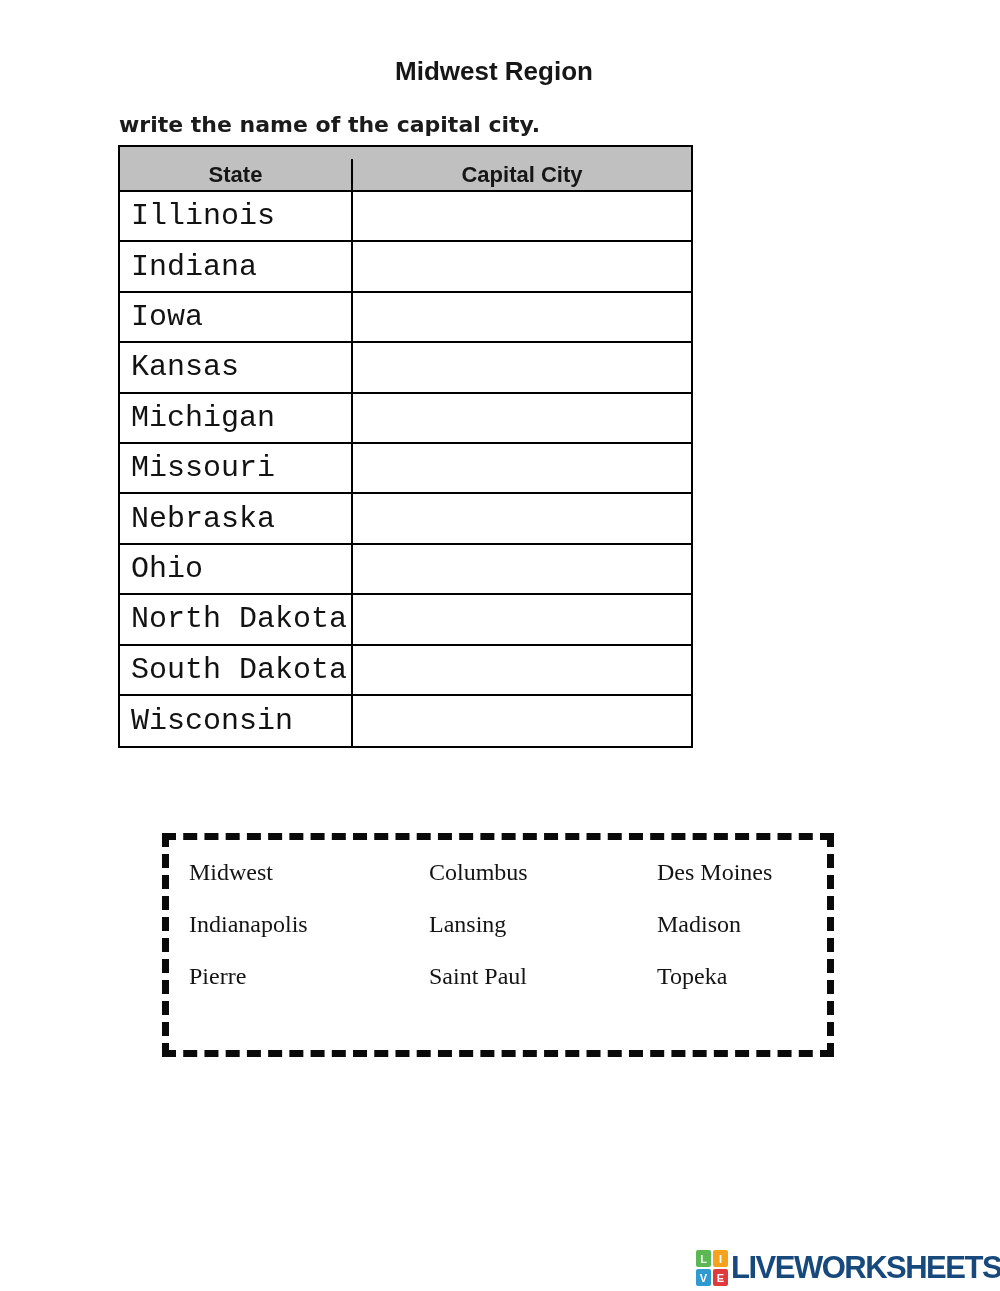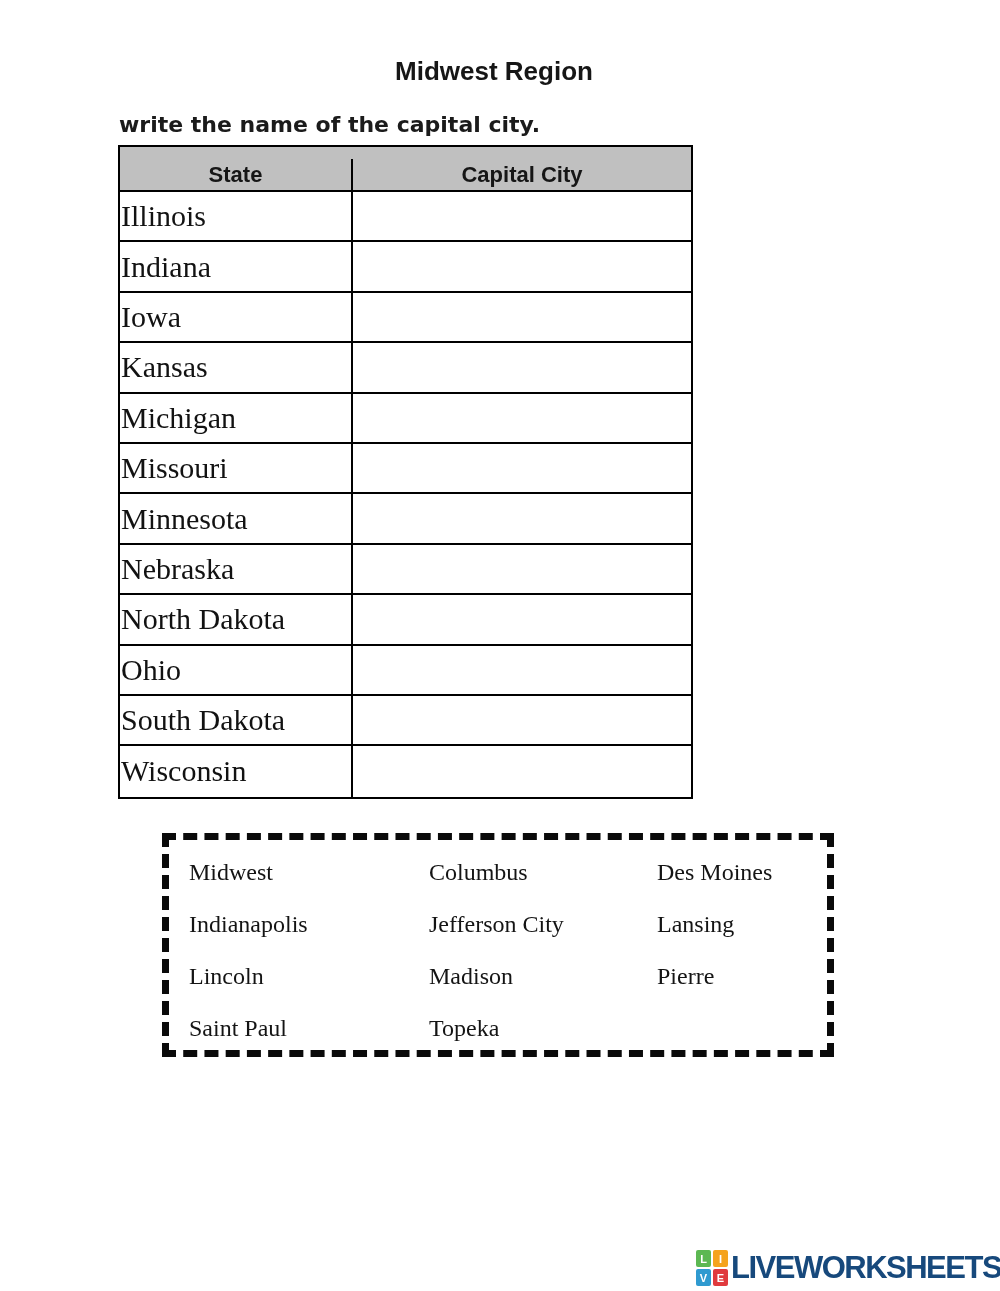--- a/index.html
+++ b/index.html
@@ -38,22 +38,22 @@
     display:flex; align-items:center; justify-content:center;
     font-size:22px; font-weight:bold; color:#161616;margin-top:12px;
   }
   .hcell.state { width:233px; border-right:2px solid #000; }
   .hcell.capital { flex:1; }
   .trow { display:flex; height:50.4px; border-bottom:2px solid #000; }
   .trow:last-child { border-bottom:none; }
   .cell-state {
     width:233px; border-right:2px solid #000;
     display:flex; align-items:center;
-    padding-left:1px;
-    font-family:Liberation Serif, serif;
+    padding-left:11px;
+    font-family:Liberation Mono, monospace;
     font-size:30px; color:#121212;
   }
   .cell-capital { flex:1; }
 
   
   .word-bank {
     position:absolute; left:162px; top:833px;
     width:672px; height:224px;
     border:7px dashed #0a0a0a;
     display:grid;
@@ -125,53 +125,47 @@
     </div>
     <div class="trow">
       <div class="cell-state">Michigan</div>
       <div class="cell-capital"></div>
     </div>
     <div class="trow">
       <div class="cell-state">Missouri</div>
       <div class="cell-capital"></div>
     </div>
     <div class="trow">
-      <div class="cell-state">Minnesota</div>
-      <div class="cell-capital"></div>
-    </div>
-    <div class="trow">
       <div class="cell-state">Nebraska</div>
       <div class="cell-capital"></div>
     </div>
     <div class="trow">
-      <div class="cell-state">North Dakota</div>
+      <div class="cell-state">Ohio</div>
       <div class="cell-capital"></div>
     </div>
     <div class="trow">
-      <div class="cell-state">Ohio</div>
+      <div class="cell-state">North Dakota</div>
       <div class="cell-capital"></div>
     </div>
     <div class="trow">
       <div class="cell-state">South Dakota</div>
       <div class="cell-capital"></div>
     </div>
     <div class="trow">
       <div class="cell-state">Wisconsin</div>
       <div class="cell-capital"></div>
     </div>
   </div>
 
   <div class="word-bank">
     <span>Midwest</span>
     <span>Columbus</span>
     <span>Des Moines</span>
     <span>Indianapolis</span>
-    <span>Jefferson City</span>
     <span>Lansing</span>
-    <span>Lincoln</span>
     <span>Madison</span>
     <span>Pierre</span>
     <span>Saint Paul</span>
     <span>Topeka</span>
   </div>
 
   <div class="brand-footer">
     <div class="logo-grid">
       <span class="logo-sq sq-l">L</span>
       <span class="logo-sq sq-i">I</span>

